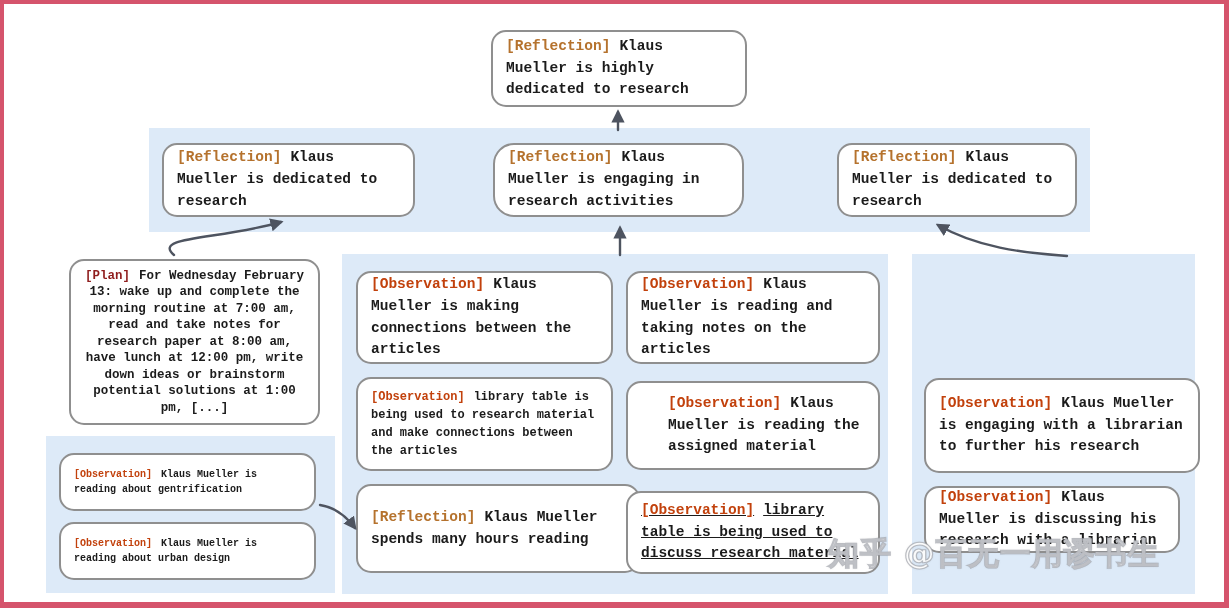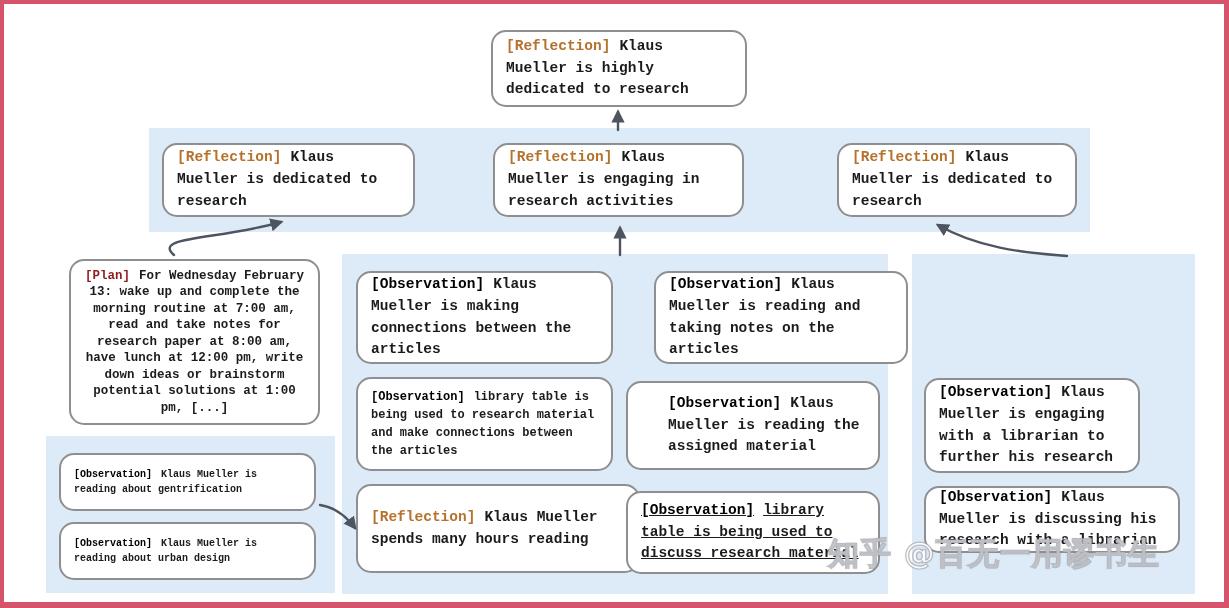--- a/index.html
+++ b/index.html
@@ -30,21 +30,21 @@
     padding: 8px 13px;
     display: flex;
     flex-direction: column;
     justify-content: center;
     font-size: 14.5px;
     line-height: 1.5;
   }
   .node p { margin: 0; }
   .tag { margin-right: 9px; }
   .tag-reflection  { color: #b5722d; }
-  .tag-observation { color: #000000; }
+  .tag-observation { color: #c2410c; }
   .tag-plan        { color: #8f1d1d; }
   .small-text  { font-size: 12px;   line-height: 1.5; }
   .plan-text   { font-size: 12.5px; line-height: 1.32; text-align: center; }
   .mini-text   { font-size: 10px; line-height: 1.5; }
   .arrows {
     position: absolute;
     left: 0; top: 0;
     width: 1229px; height: 608px;
     pointer-events: none;
     z-index: 5;
@@ -74,21 +74,21 @@
   <div class="band" style="left:338px; top:250px; width:546px; height:340px;"></div>
   <div class="band" style="left:908px; top:250px; width:283px; height:340px;"></div>
 
   <div class="node" style="left:487px; top:26px; width:256px; height:77px;">
     <p><span class="tag tag-reflection">[Reflection]</span><span>Klaus Mueller is highly dedicated to research</span></p>
   </div>
 
   <div class="node" style="left:158px; top:139px; width:253px; height:74px;">
     <p><span class="tag tag-reflection">[Reflection]</span><span>Klaus Mueller is dedicated to research</span></p>
   </div>
-  <div class="node" style="left:489px; top:139px; width:251px; height:74px;">
+  <div class="node" style="left:489px; top:139px; width:251px; height:74px;border-radius:21px;">
     <p><span class="tag tag-reflection">[Reflection]</span><span>Klaus Mueller is engaging in research activities</span></p>
   </div>
   <div class="node" style="left:833px; top:139px; width:240px; height:74px;">
     <p><span class="tag tag-reflection">[Reflection]</span><span>Klaus Mueller is dedicated to research</span></p>
   </div>
 
   <div class="node plan-text" style="left:65px; top:255px; width:251px; height:166px;">
     <p><span class="tag tag-plan">[Plan]</span><span>For Wednesday February 13: wake up and complete the morning routine at 7:00 am, read and take notes for research paper at 8:00 am, have lunch at 12:00 pm, write down ideas or brainstorm potential solutions at 1:00 pm, [...]</span></p>
   </div>
 
@@ -102,31 +102,31 @@
   <div class="node" style="left:352px; top:267px; width:257px; height:93px;">
     <p><span class="tag tag-observation">[Observation]</span><span>Klaus Mueller is making connections between the articles</span></p>
   </div>
   <div class="node small-text" style="left:352px; top:373px; width:257px; height:94px;">
     <p><span class="tag tag-observation">[Observation]</span><span>library table is being used to research material and make connections between the articles</span></p>
   </div>
   <div class="node" style="left:352px; top:480px; width:284px; height:89px;">
     <p><span class="tag tag-reflection">[Reflection]</span><span>Klaus Mueller spends many hours reading</span></p>
   </div>
 
-  <div class="node" style="left:622px; top:267px; width:254px; height:93px;margin-left:28px;">
+  <div class="node" style="left:622px; top:267px; width:254px; height:93px;">
     <p><span class="tag tag-observation">[Observation]</span><span>Klaus Mueller is reading and taking notes on the articles</span></p>
   </div>
   <div class="node" style="left:622px; top:377px; width:254px; height:89px;padding-left:40px;">
     <p><span class="tag tag-observation">[Observation]</span><span>Klaus Mueller is reading the assigned material</span></p>
   </div>
   <div class="node" style="left:622px; top:487px; width:254px; height:83px;text-decoration:underline;">
     <p><span class="tag tag-observation">[Observation]</span><span>library table is being used to discuss research material</span></p>
   </div>
 
-  <div class="node" style="left:920px; top:374px; width:216px; height:95px;font-family:Liberation Mono, monospace;">
+  <div class="node" style="left:920px; top:374px; width:276px; height:95px;font-family:Liberation Mono, monospace;">
     <p><span class="tag tag-observation">[Observation]</span><span>Klaus Mueller is engaging with a librarian to further his research</span></p>
   </div>
   <div class="node" style="left:920px; top:482px; width:256px; height:67px;">
     <p><span class="tag tag-observation">[Observation]</span><span>Klaus Mueller is discussing his research with a librarian</span></p>
   </div>
 
   <svg class="arrows" viewBox="0 0 1229 608" xmlns="http://www.w3.org/2000/svg">
     <defs>
       <marker id="ah" viewBox="0 0 10 10" refX="8" refY="5" markerWidth="5.5" markerHeight="5.5" orient="auto-start-reverse">
         <path d="M0,0 L10,5 L0,10 z" fill="#4e5460"></path>

